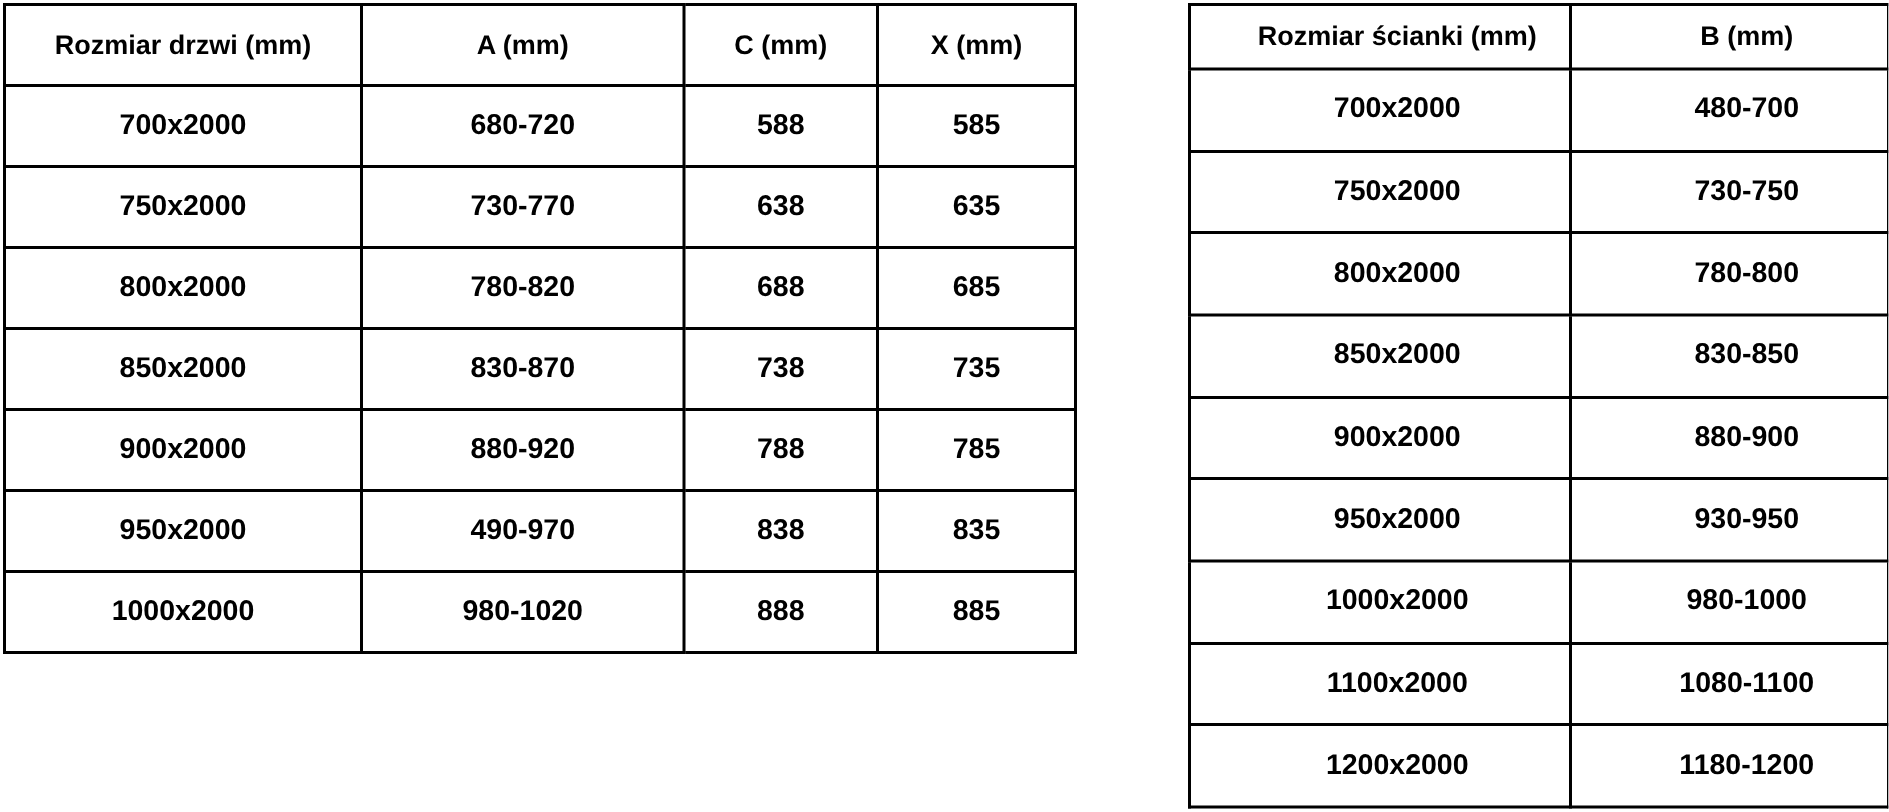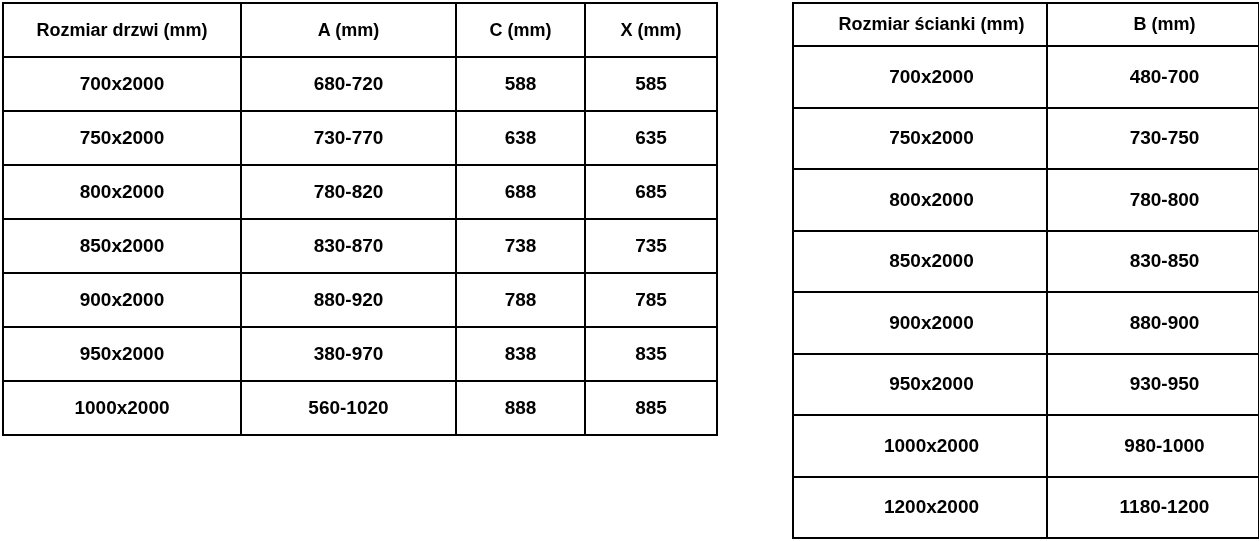--- a/index.html
+++ b/index.html
@@ -98,27 +98,27 @@
           <td>735</td>
         </tr>
         <tr>
           <td>900x2000</td>
           <td>880-920</td>
           <td>788</td>
           <td>785</td>
         </tr>
         <tr>
           <td>950x2000</td>
-          <td>380-970</td>
+          <td>490-970</td>
           <td>838</td>
           <td>835</td>
         </tr>
         <tr>
           <td>1000x2000</td>
-          <td>560-1020</td>
+          <td>980-1020</td>
           <td>888</td>
           <td>885</td>
         </tr>
       </tbody>
     </table>
   <table id="wall-table" class="spec-table">
       <colgroup>
         <col style="width: 254px;">
         <col style="width: 212px;">
       </colgroup>
@@ -151,18 +151,22 @@
         </tr>
         <tr>
           <td>950x2000</td>
           <td>930-950</td>
         </tr>
         <tr>
           <td>1000x2000</td>
           <td>980-1000</td>
         </tr>
         <tr>
+          <td>1100x2000</td>
+          <td>1080-1100</td>
+        </tr>
+        <tr>
           <td>1200x2000</td>
           <td>1180-1200</td>
         </tr>
       </tbody>
     </table>
 </div>
 
 </body></html>

